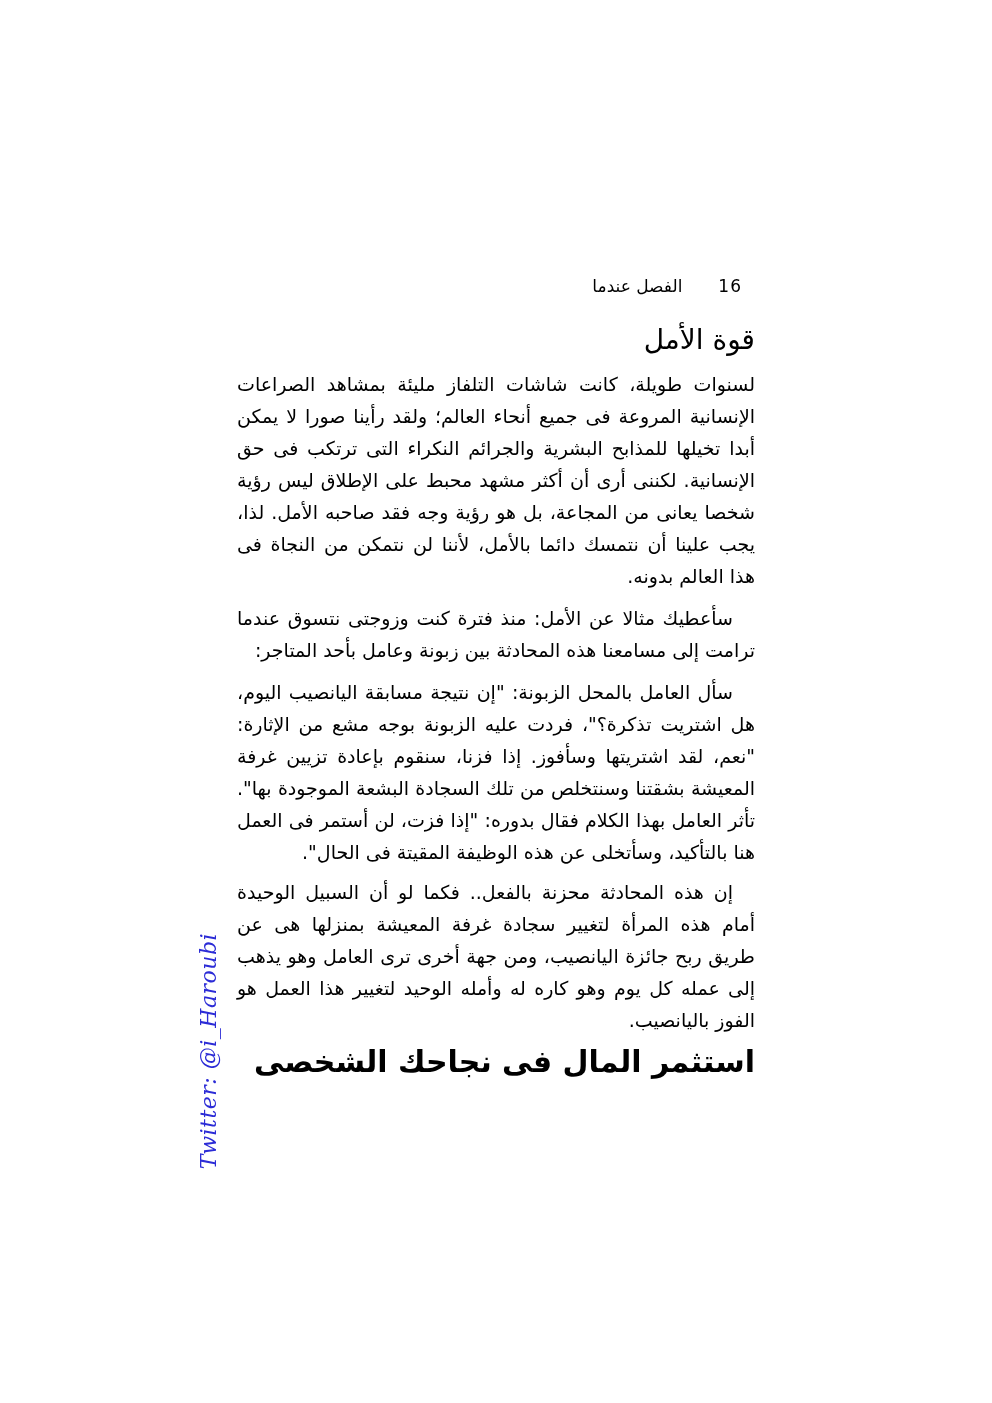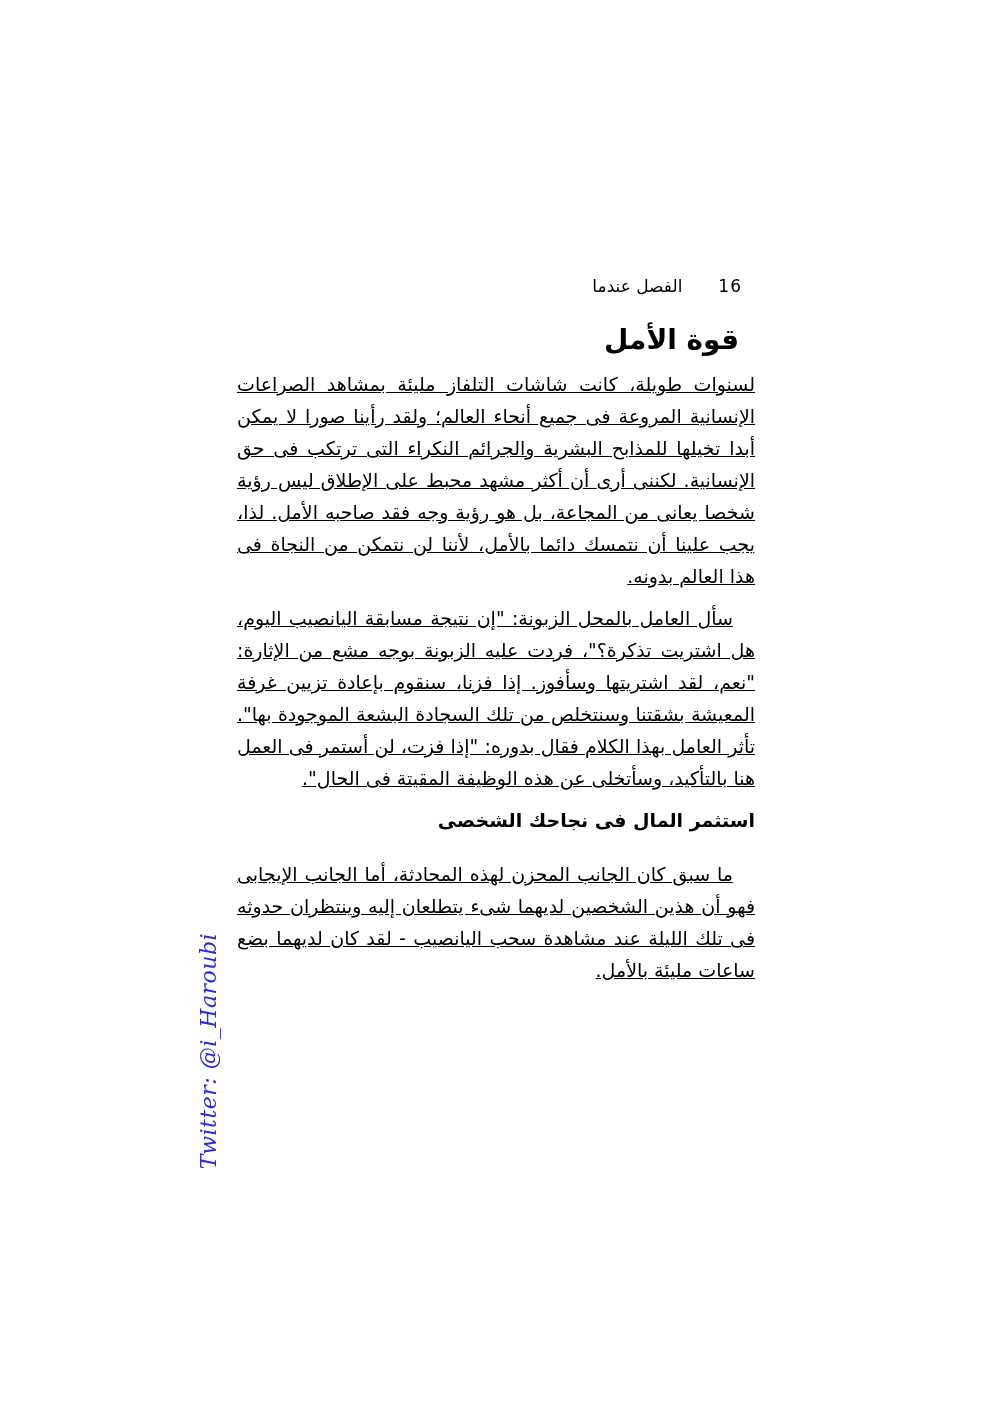--- a/index.html
+++ b/index.html
@@ -40,35 +40,34 @@
     width: 518px;
     direction: rtl;
     text-align: justify;
     font-size: 19px;
     line-height: 32px;
     color: #000000;
   }
   .content h1 {
     font-size: 28px;
     line-height: 40px;
-    font-weight: bold;
-    margin: 0 16px 8px 0;
+    font-weight: normal;
+    margin: 0 0 8px 0;
     text-align: right;
   }
   .content h2 {
-    font-size: 19px;
+    font-size: 30px;
     line-height: 36px;
     font-weight: bold;
     margin: 8px 0 20px 0;
     text-align: right;
   }
   .content p {
     margin: 0 0 10px 0;
     text-indent: 22px;
-    text-decoration: underline;
   }
   .content p.no-indent {
     text-indent: 0;
   }
   .content p.para-3 {
     margin-bottom: 8px;
   }
   .content p.para-4 {
     margin-bottom: 0;
   }
@@ -98,24 +97,25 @@
   <header class="page-header">
     <span class="page-num">16</span>
     <span class="chapter">الفصل عندما</span>
   </header>
 
   <article class="content">
     <h1>قوة الأمل</h1>
 
     <p class="no-indent">لسنوات طويلة، كانت شاشات التلفاز مليئة بمشاهد الصراعات الإنسانية المروعة فى جميع أنحاء العالم؛ ولقد رأينا صورا لا يمكن أبدا تخيلها للمذابح البشرية والجرائم النكراء التى ترتكب فى حق الإنسانية. لكننى أرى أن أكثر مشهد محبط على الإطلاق ليس رؤية شخصا يعانى من المجاعة، بل هو رؤية وجه فقد صاحبه الأمل. لذا، يجب علينا أن نتمسك دائما بالأمل، لأننا لن نتمكن من النجاة فى هذا العالم بدونه.</p>
 
+    <p>سأعطيك مثالا عن الأمل: منذ فترة كنت وزوجتى نتسوق عندما ترامت إلى مسامعنا هذه المحادثة بين زبونة وعامل بأحد المتاجر:</p>
 
     <p class="para-3">سأل العامل بالمحل الزبونة: "إن نتيجة مسابقة اليانصيب اليوم، هل اشتريت تذكرة؟"، فردت عليه الزبونة بوجه مشع من الإثارة: "نعم، لقد اشتريتها وسأفوز. إذا فزنا، سنقوم بإعادة تزيين غرفة المعيشة بشقتنا وسنتخلص من تلك السجادة البشعة الموجودة بها". تأثر العامل بهذا الكلام فقال بدوره: "إذا فزت، لن أستمر فى العمل هنا بالتأكيد، وسأتخلى عن هذه الوظيفة المقيتة فى الحال".</p>
 
+    <p class="para-4">إن هذه المحادثة محزنة بالفعل.. فكما لو أن السبيل الوحيدة أمام هذه المرأة لتغيير سجادة غرفة المعيشة بمنزلها هى عن طريق ربح جائزة اليانصيب، ومن جهة أخرى ترى العامل وهو يذهب إلى عمله كل يوم وهو كاره له وأمله الوحيد لتغيير هذا العمل هو الفوز باليانصيب.</p>
 
     <h2>استثمر المال فى نجاحك الشخصى</h2>
 
-    <p class="last">ما سبق كان الجانب المحزن لهذه المحادثة، أما الجانب الإيجابى فهو أن هذين الشخصين لديهما شىء يتطلعان إليه وينتظران حدوثه فى تلك الليلة عند مشاهدة سحب اليانصيب - لقد كان لديهما بضع ساعات مليئة بالأمل.</p>
   </article>
 
   <div class="watermark" style="color: rgb(43, 43, 214);">Twitter: @i_Haroubi</div>
 
 </div>
 
 </body></html>

